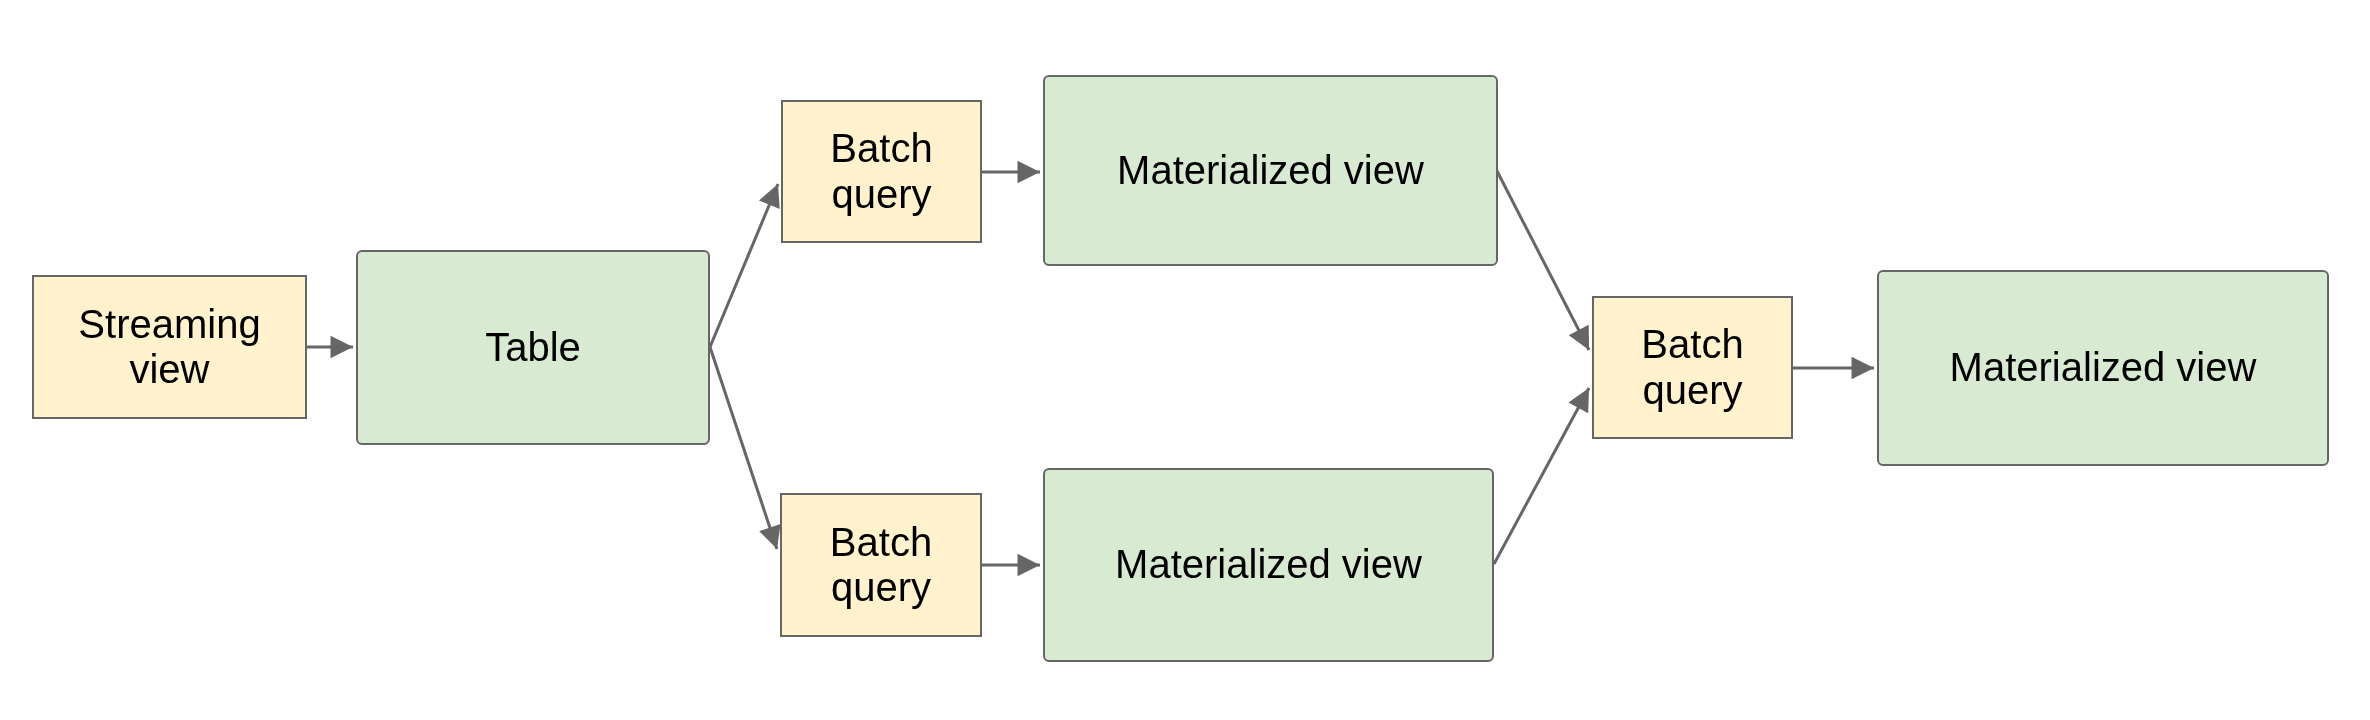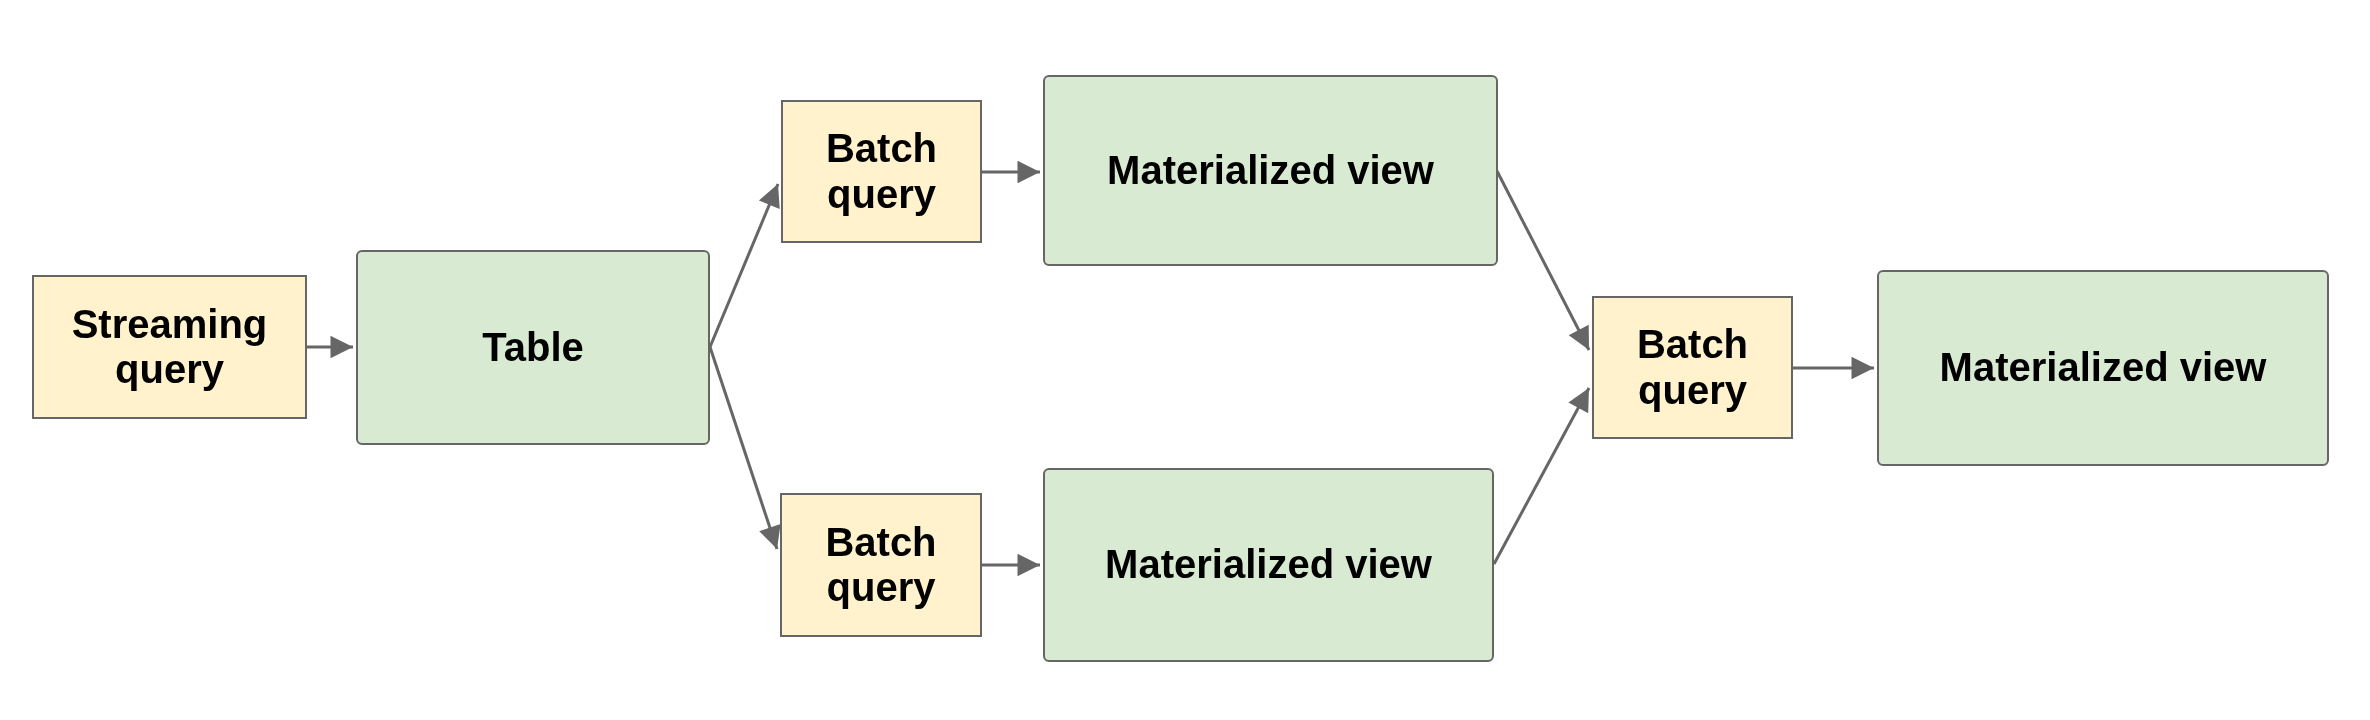--- a/index.html
+++ b/index.html
@@ -38,21 +38,20 @@
     box-sizing: border-box;
     display: flex;
     align-items: center;
     justify-content: center;
     text-align: center;
     padding: 0 12px;
     font-size: 40px;
     line-height: 1.13;
     color: var(--text, #000000);
     border: 2.5px solid var(--border, #666666);
-    font-weight: bold;
   }
   .node.query {
     background: var(--query_fill, #fff2cc);
   }
   .node.view {
     background: var(--view_fill, #d9ead3);
     border-radius: 6px;
   }
   .node .label {
     display: block;
@@ -73,21 +72,21 @@
     <line x1="710" y1="347" x2="778" y2="184" marker-end="url(#arrow)"></line>
     <line x1="710" y1="347" x2="777" y2="549" marker-end="url(#arrow)"></line>
     <line x1="982" y1="172" x2="1040" y2="172" marker-end="url(#arrow)"></line>
     <line x1="982" y1="565" x2="1040" y2="565" marker-end="url(#arrow)"></line>
     <line x1="1497" y1="171" x2="1589" y2="350" marker-end="url(#arrow)"></line>
     <line x1="1494" y1="564" x2="1589" y2="388" marker-end="url(#arrow)"></line>
     <line x1="1793" y1="368" x2="1874" y2="368" marker-end="url(#arrow)"></line>
   </svg>
 
   <div class="node query" style="left:32px;   top:275px; width:275px; height:144px;">
-    <span class="label">Streaming query</span>
+    <span class="label">Streaming view</span>
   </div>
 
   <div class="node view" style="left:356px;  top:250px; width:354px; height:195px;">
     <span class="label">Table</span>
   </div>
 
   <div class="node query" style="left:781px;  top:100px; width:201px; height:143px;">
     <span class="label">Batch query</span>
   </div>
 

